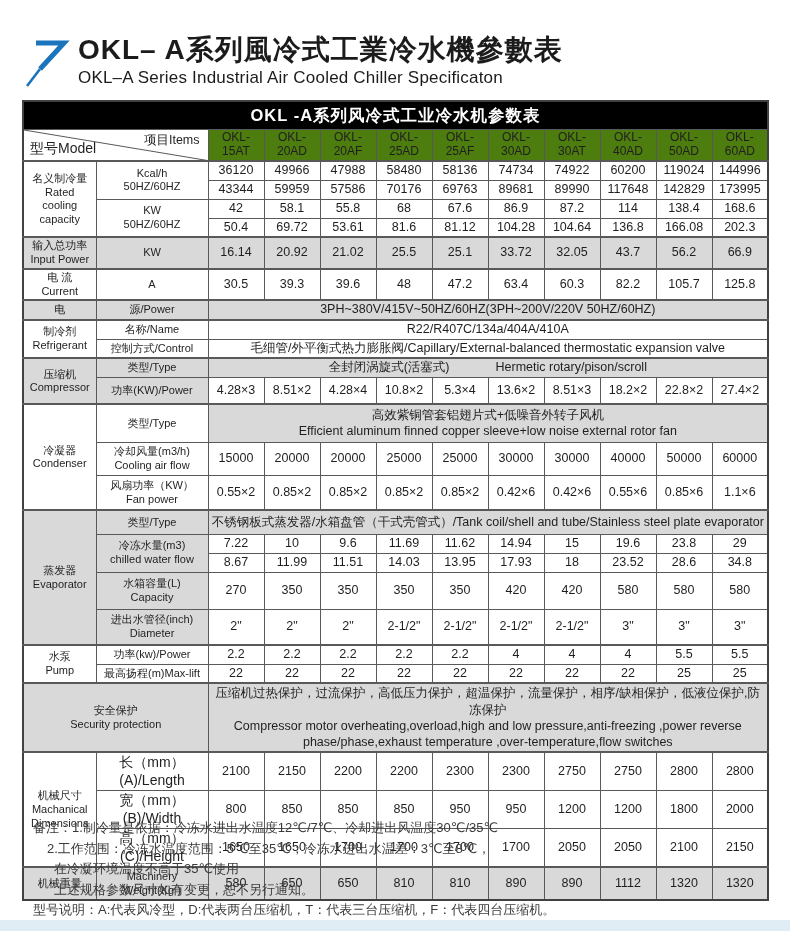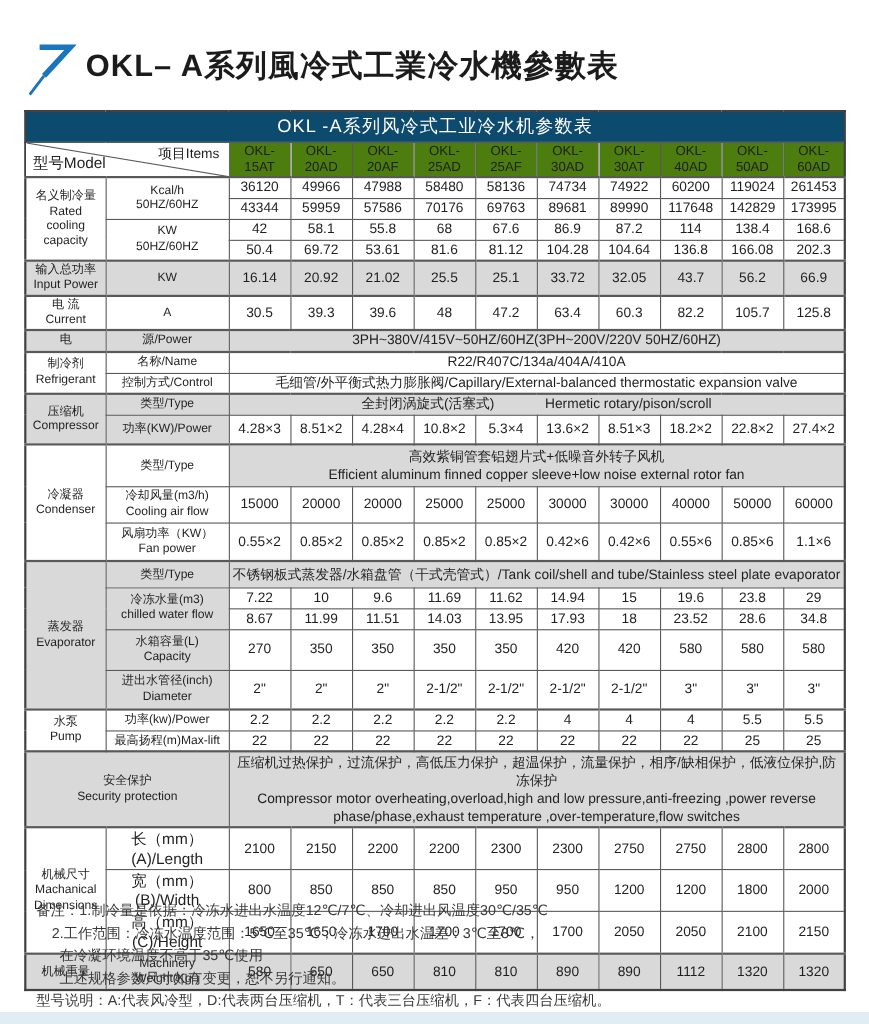--- a/index.html
+++ b/index.html
@@ -1,30 +1,30 @@
 <!DOCTYPE html>
 <html><head>
 <meta charset="utf-8">
 <style>
   html,body{margin:0;padding:0;background:#ffffff;}
   .page{position:relative;width:790px;height:931px;background:#ffffff;overflow:hidden;
         font-family:"Liberation Sans","DejaVu Sans",sans-serif;color:#1f1f1f;}
   
-  .page-header{position:absolute;top:32px;left:26px;display:flex;align-items:center;}
+  .page-header{position:absolute;top:32px;left:26px;display:flex;align-items:flex-end;}
   .logo{width:46px;height:52px;margin-top:4px;}
   .titles{margin-left:6px;}
   .title-zh{margin:0;font-size:28px;font-weight:600;letter-spacing:1px;color:#1b1b1b;line-height:1.15;}
   .title-en{font-size:17px;color:#1b1b1b;margin-top:2px;letter-spacing:0.2px;}
   
   table.spec{position:absolute;top:100px;left:22px;width:746px;border-collapse:collapse;
              border:2px solid #414042;table-layout:fixed;}
   col.c1{width:73px;} col.c2{width:112px;} col.cv{width:56px;}
   td{border:1px solid #58595b;text-align:center;vertical-align:middle;
      padding:1px 2px;font-size:12.5px;line-height:1.25;overflow:hidden;}
-  td.cap{background:#0c4a6e;color:#ffffff;font-size:16.5px;font-weight:400;
+  td.cap{background:#000000;color:#ffffff;font-size:16.5px;font-weight:700;
          letter-spacing:1px;padding:3px 0;}
   td.hd{background:#4d7c0f;font-size:12px;line-height:1.15;}
   td.corner{position:relative;background:#ffffff;padding:0;}
   .diag{position:absolute;left:0;top:0;width:100%;height:100%;}
   .c-model{position:absolute;left:6px;bottom:3px;font-size:14px;}
   .c-items{position:absolute;right:8px;top:3px;font-size:12.5px;}
   .pre{white-space:pre-line;}
   .lab1,.lab2{font-size:11px;}
   .small{font-size:14px;}
   tr.gr td{background:#d9d9d9;}
@@ -44,20 +44,21 @@
 
 <div class="page">
 
   <div class="page-header">
     <svg class="logo" viewBox="0 0 46 52">
       <path d="M10 7 H38 L14 33" fill="none" stroke="#1b75bc" stroke-width="5"></path>
       <line x1="1" y1="50" x2="14" y2="33" stroke="#1b75bc" stroke-width="2.6"></line>
     </svg>
     <div class="titles">
       <h1 class="title-zh">OKL– A系列風冷式工業冷水機參數表</h1>
+      <div class="title-en">OKL–A Series Industrial Air Cooled Chiller Specificaton</div>
     </div>
   </div>
 
   <table class="spec">
     <colgroup>
       <col class="c1">
         <col class="c2">
       <col class="cv">
         <col class="cv">
         <col class="cv">
@@ -103,21 +104,21 @@
 50HZ/60HZ</td>
       <td class="v">36120</td>
           <td class="v">49966</td>
           <td class="v">47988</td>
           <td class="v">58480</td>
           <td class="v">58136</td>
           <td class="v">74734</td>
           <td class="v">74922</td>
           <td class="v">60200</td>
           <td class="v">119024</td>
-          <td class="v">261453</td>
+          <td class="v">144996</td>
         </tr>
       <tr style="height:19px">
           <td class="v">43344</td>
           <td class="v">59959</td>
           <td class="v">57586</td>
           <td class="v">70176</td>
           <td class="v">69763</td>
           <td class="v">89681</td>
           <td class="v">89990</td>
           <td class="v">117648</td>

